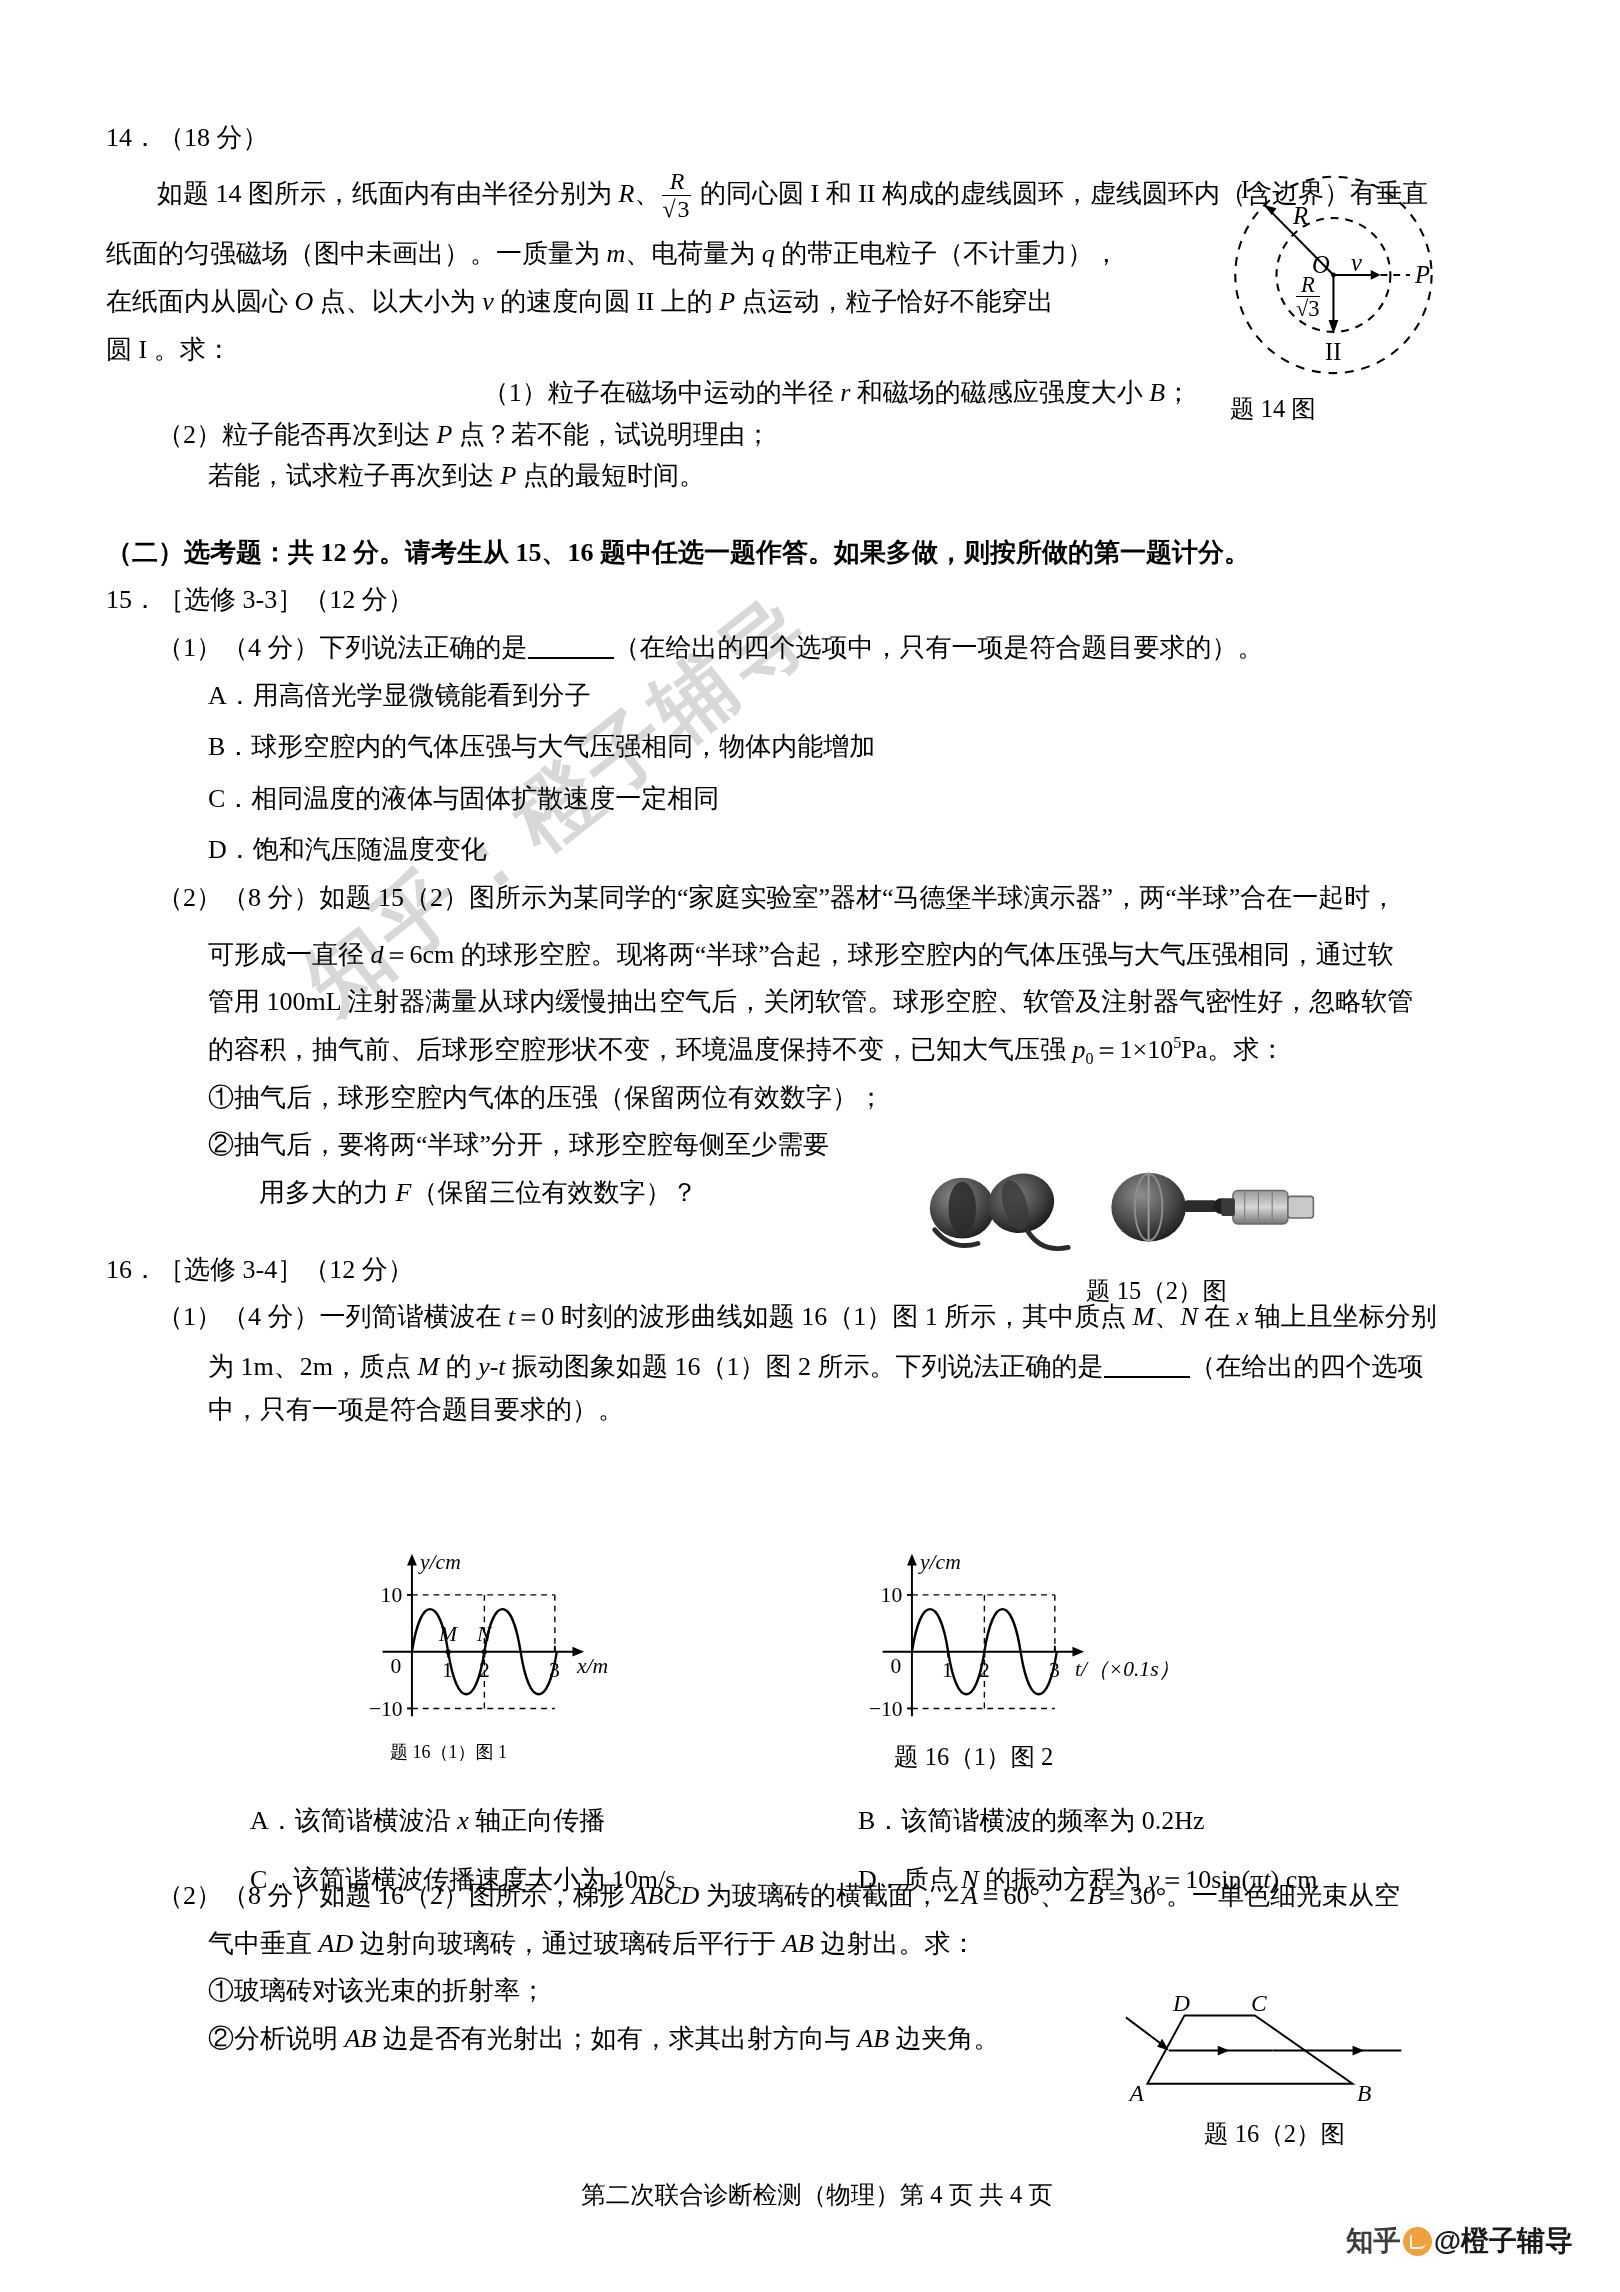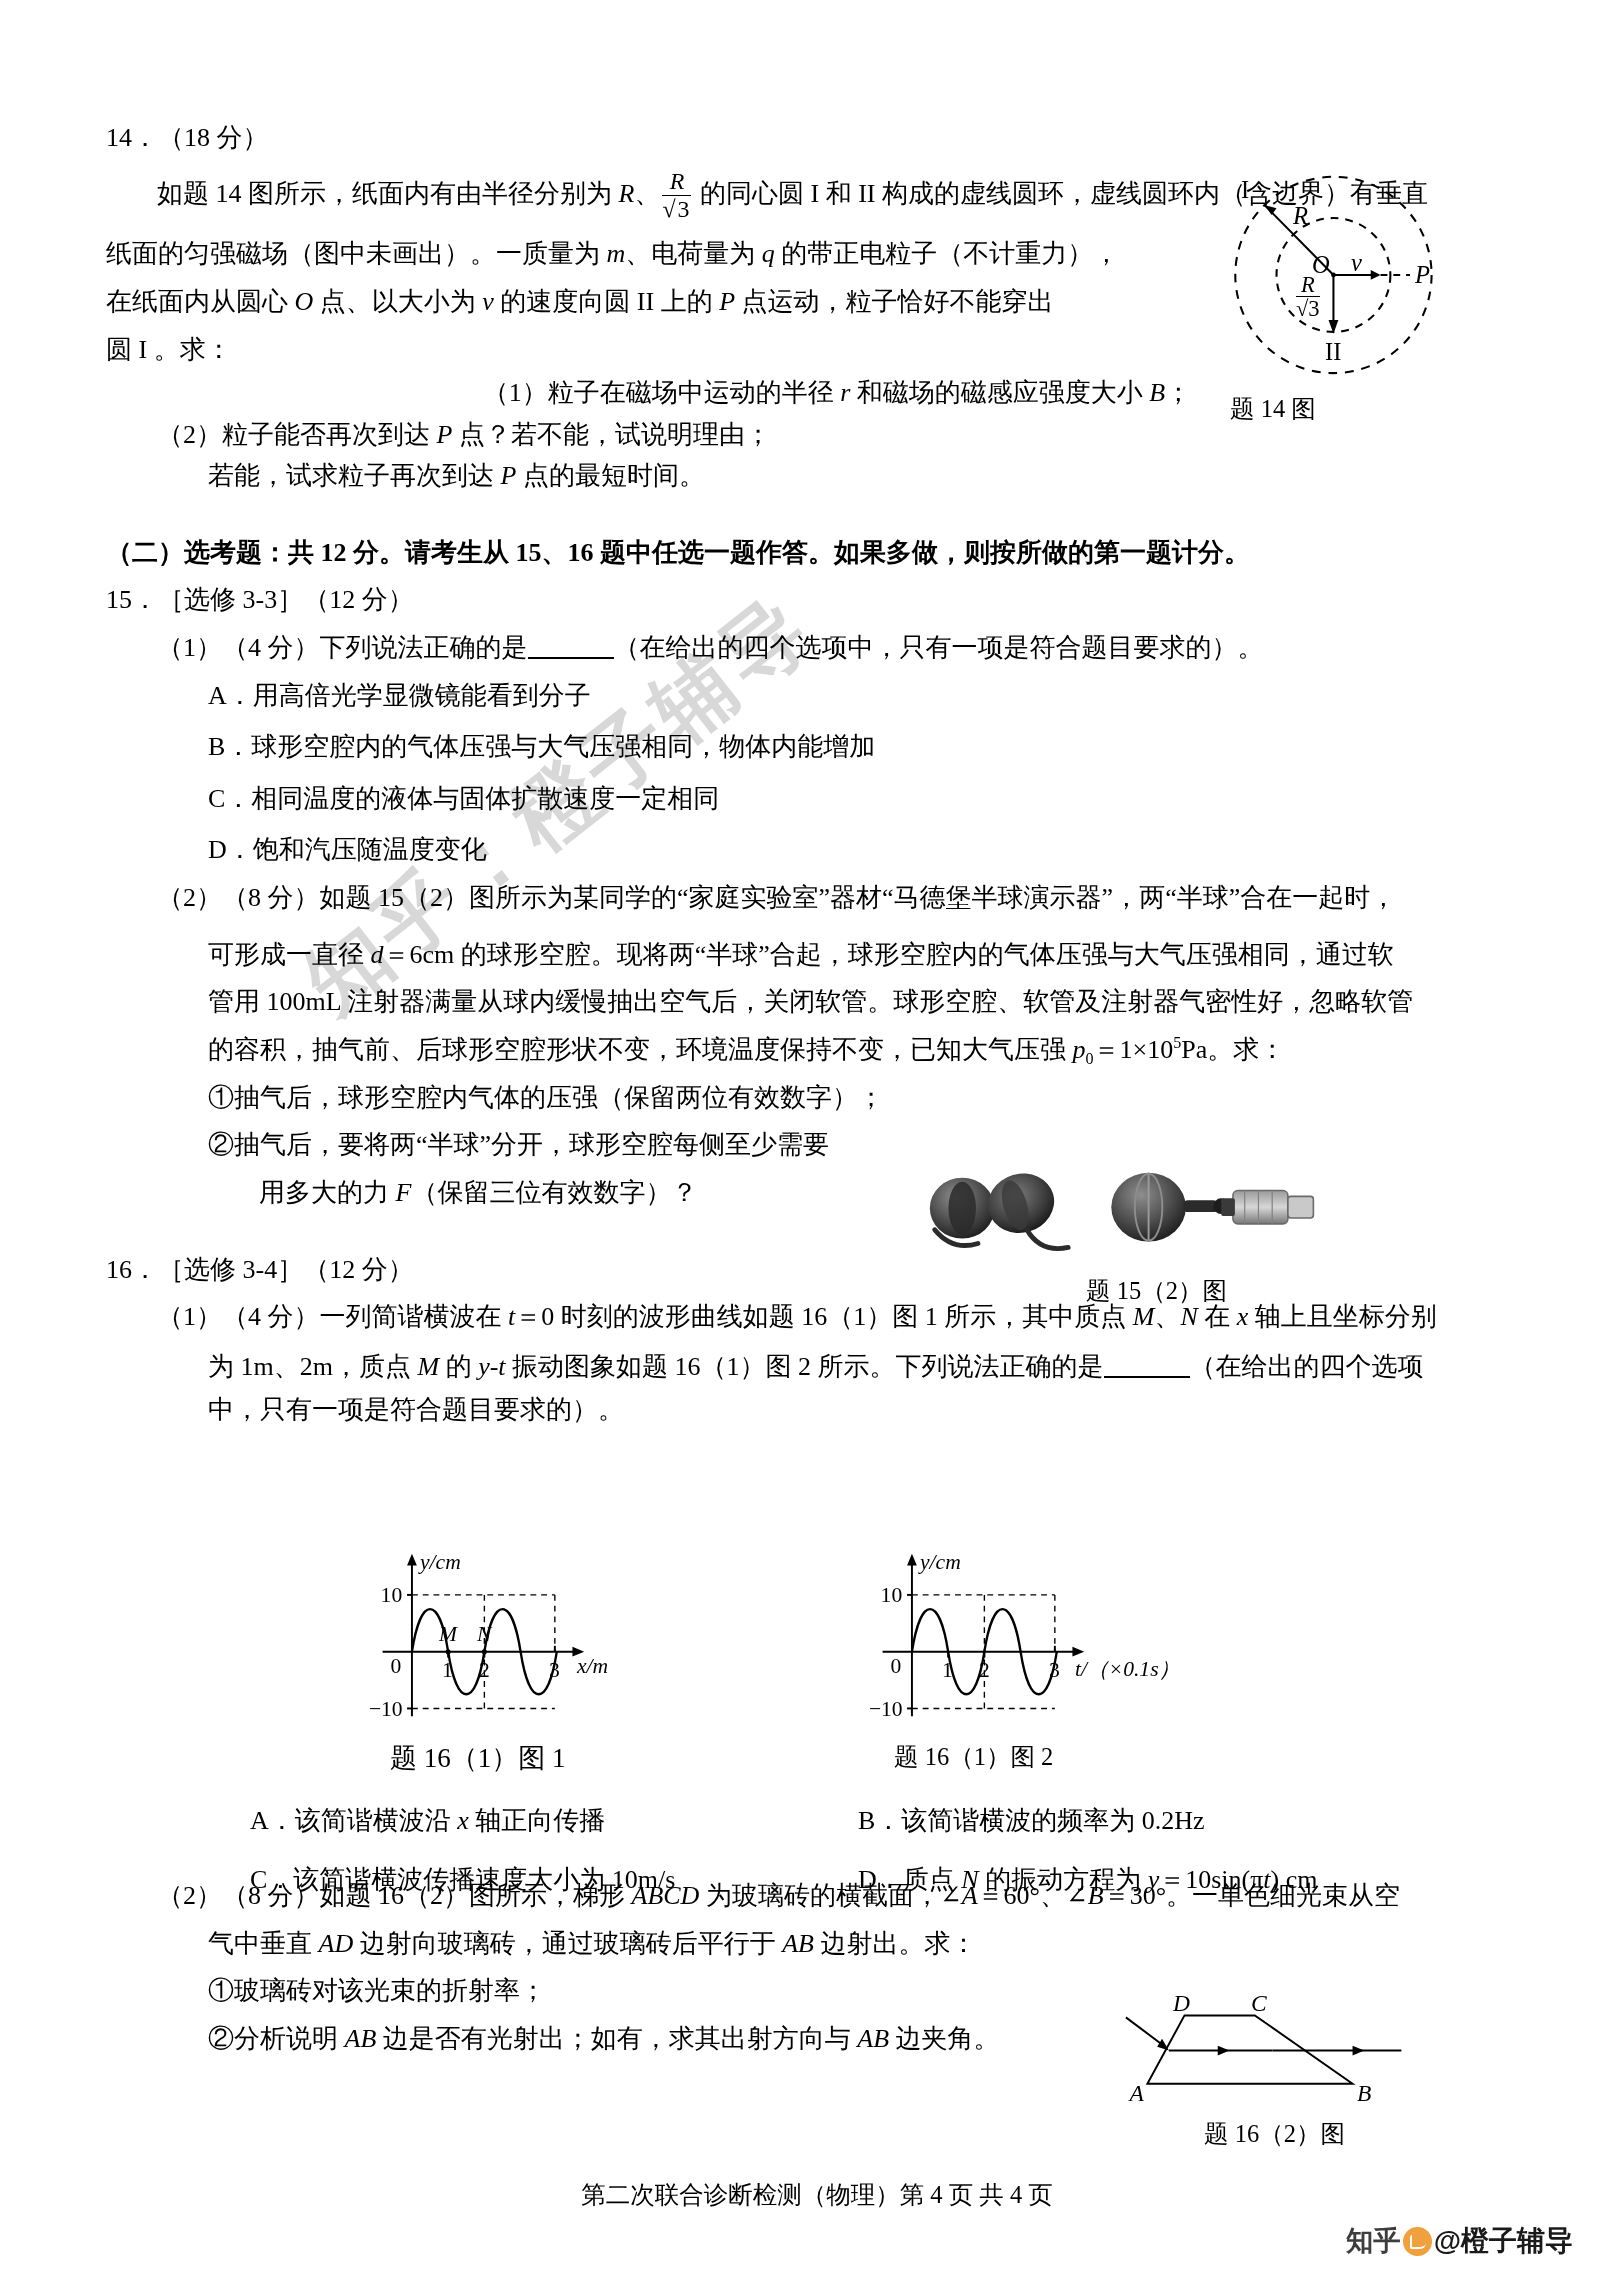--- a/index.html
+++ b/index.html
@@ -79,21 +79,21 @@
     position: absolute;
     left: 1086px;
     top: 1274px;
     font-size: 24.5px;
     white-space: nowrap;
   }
 
   
   .wave1 { position: absolute; left: 363px; top: 1544px; }
   .wave2 { position: absolute; left: 863px; top: 1544px; }
-  .wavecap1 { position: absolute; left: 390px; top: 1740px; font-size: 27px; white-space: nowrap;}
+  .wavecap1 { position: absolute; left: 390px; top: 1740px; font-size: 18px; white-space: nowrap;}
   .wavecap2 { position: absolute; left: 894px; top: 1740px; font-size: 24.5px; white-space: nowrap;}
 
   .opts { position: absolute; left: 250px; top: 1803px; width: 1274px; font-size: 26px;}
   .opts .row { display: flex; margin-bottom: 23.5px; }
   .opts .c1 { width: 608px; }
   .opts .c2 { width: 627px; }
 
   
   .fig16 { position: absolute; left: 1108px; top: 1990px; width: 323px; height: 127px; }
   .fig16cap { position: absolute; left: 1204px; top: 2117px; font-size: 24.5px; white-space: nowrap;}

